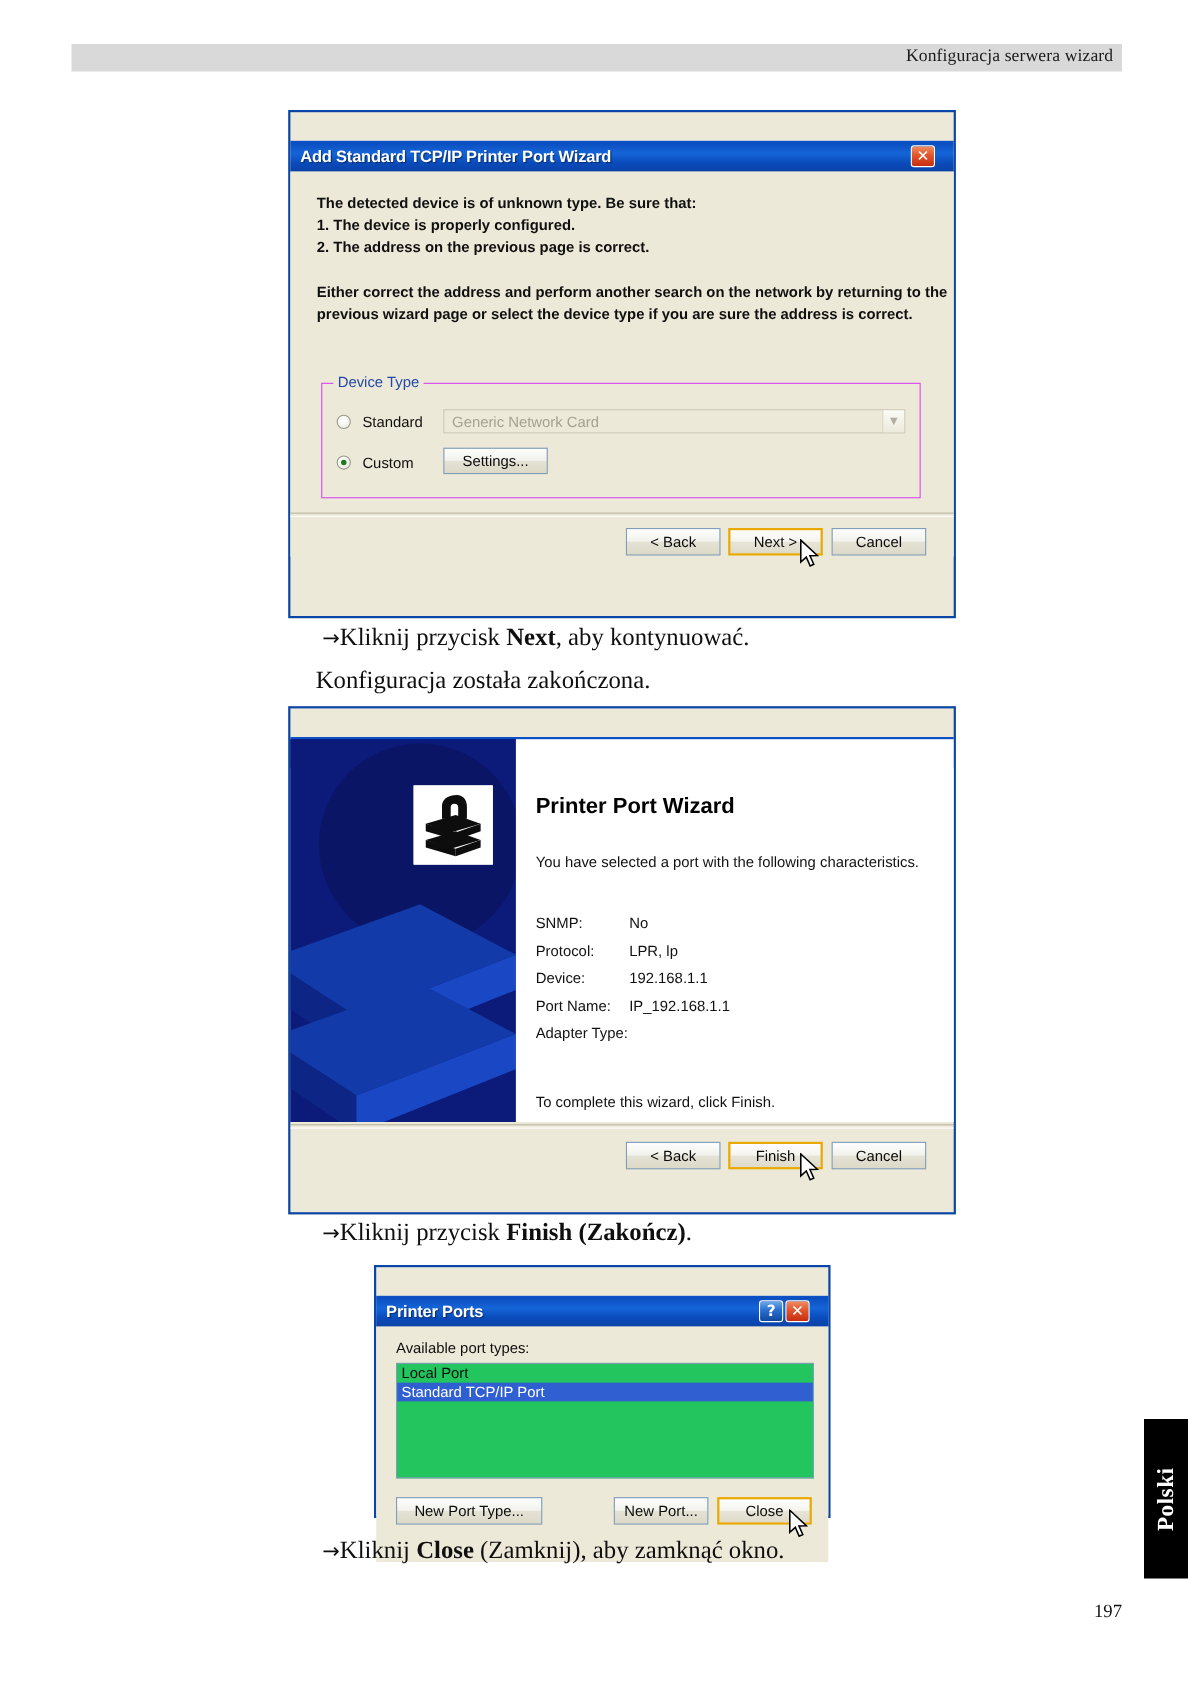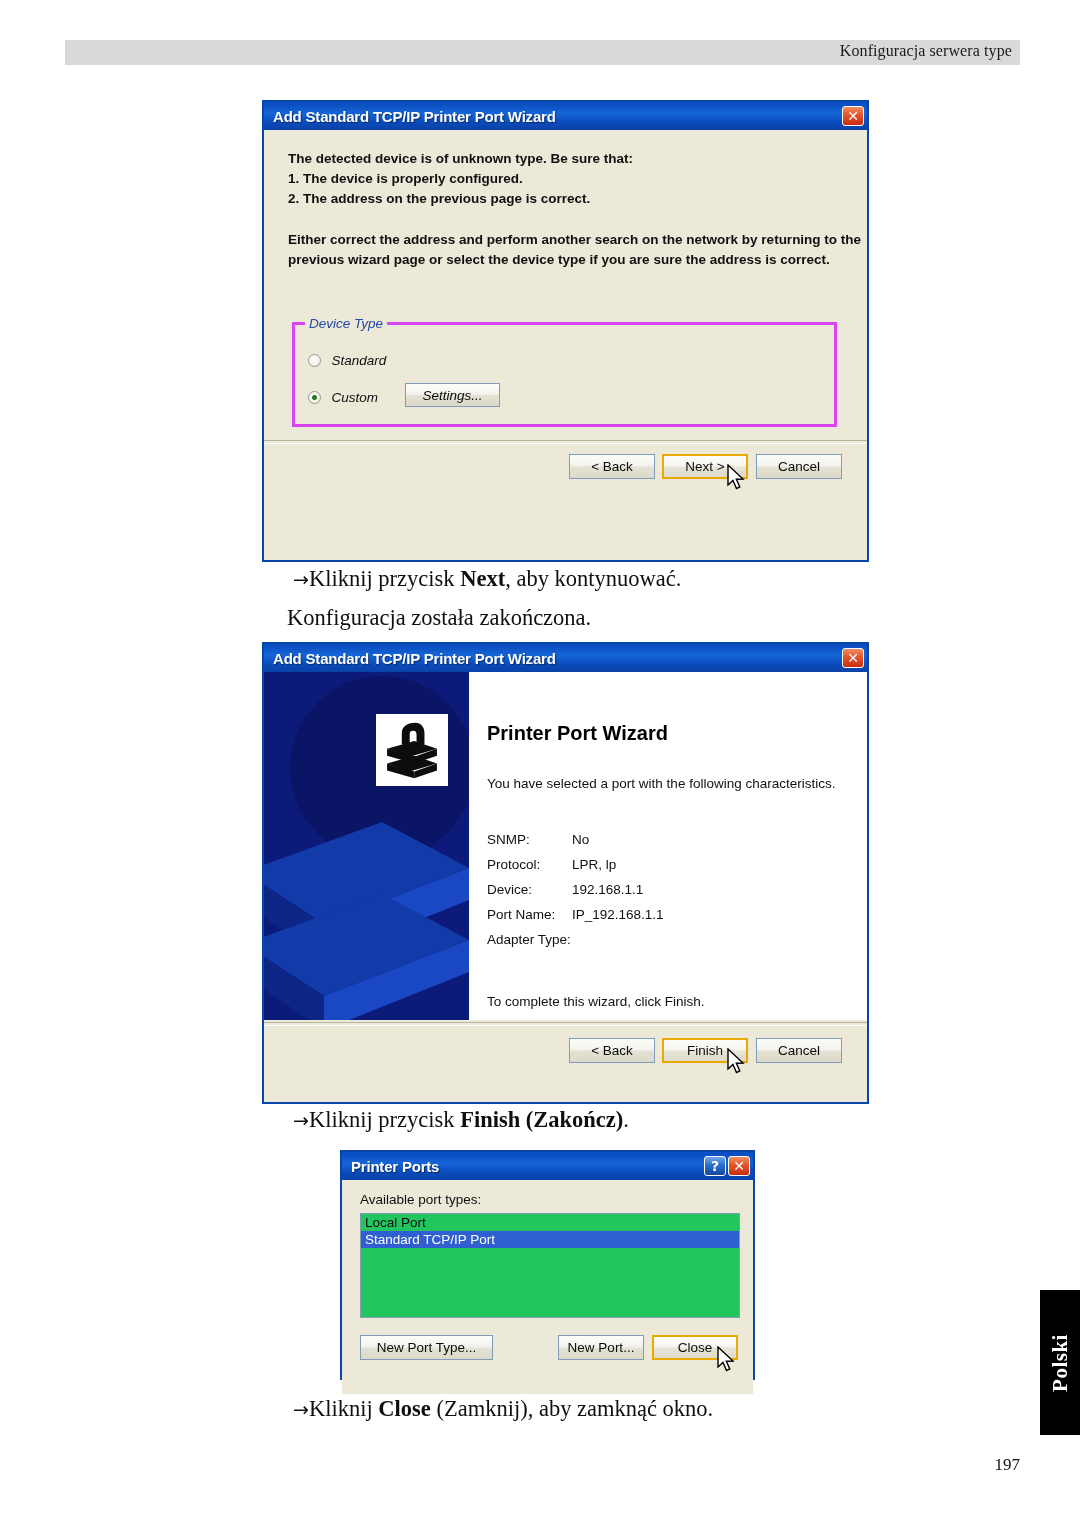--- a/index.html
+++ b/index.html
@@ -80,22 +80,23 @@
     border: 2px solid #0a46a8;
     background: #ece9d8;
     box-sizing: border-box;
     font-family: "Liberation Sans", sans-serif;
   }
   .xp-titlebar {
     height: 28px;
     background: linear-gradient(to bottom, #0c53c8 0%, #0b4ec0 8%, #1565d8 40%, #0a4bbb 72%, #0a42a6 100%);
     display: flex;
     align-items: center;
-    padding: 0 3px 0 9px;
-    box-sizing: border-box;
+    padding: 0 17px 0 9px;
+    box-sizing: border-box;
+    margin-top: 26px;
   }
   .xp-title {
     color: #ffffff;
     font-size: 15px;
     font-weight: bold;
     font-family: "Liberation Sans", sans-serif;
     text-shadow: 1px 1px 1px rgba(0,0,0,0.45);
     flex: 1;
     white-space: nowrap;
     letter-spacing: -0.2px;
@@ -181,24 +182,23 @@
   .ptext {
     position: absolute;
     font-size: 13.5px;
     color: #101010;
     font-family: "Liberation Sans", sans-serif;
     line-height: 18px;
     font-weight: bold;
   }
   .groupbox {
     position: absolute;
-    border: 3px solid #d946ef;
+    border: 1px solid #d946ef;
     background: transparent;
     box-sizing: border-box;
-    font-style: italic;
   }
   .groupbox-title {
     position: absolute;
     top: -9px; left: 10px;
     background: #ece9d8;
     padding: 0 4px;
     font-size: 13.5px;
     color: #2349a8;
     font-family: "Liberation Sans", sans-serif;
   }
@@ -329,21 +329,21 @@
     padding: 1px 4px;
     color: #0f0f0f;
     font-family: "Liberation Sans", sans-serif;
   }
   .listitem.selected { background: #2f5fd0; color: #ffffff; }
 </style>
 </head>
 <body>
 
 <div class="page-header">
-  <span class="page-header-text">Konfiguracja serwera type</span>
+  <span class="page-header-text">Konfiguracja serwera wizard</span>
 </div>
 
 <div class="xp-window" id="dlg1">
 
   <div class="xp-titlebar">
     <span class="xp-title">Add Standard TCP/IP Printer Port Wizard</span>
     <span class="xp-sysbtn xp-close">✕</span>
   </div>
 
 
@@ -355,20 +355,24 @@
     <span class="ptext" style="left:24px; top:101px;">Either correct the address and perform another search on the network by returning to the</span>
 
     <div class="groupbox" style="left:28px; top:192px; width:545px; height:105px;">
       <span class="groupbox-title">Device Type</span>
 
       <div style="position:absolute; left:13px; top:26px;">
         <span class="radio"></span>
         <span class="radio-label">Standard</span>
       </div>
 
+      <div class="combo-disabled" style="left:110px; top:23px; width:420px; height:22px;">
+        <span class="val">Generic Network Card</span>
+        <span class="combo-arrow">▼</span>
+      </div>
 
       <div style="position:absolute; left:13px; top:63px;">
         <span class="radio checked"></span>
         <span class="radio-label">Custom</span>
       </div>
 
       <span class="xp-btn" style="position:absolute; left:110px; top:58px; width:95px; height:24px;">Settings...</span>
     </div>
 
     <div class="footer-sep" style="top:310px;"></div>

